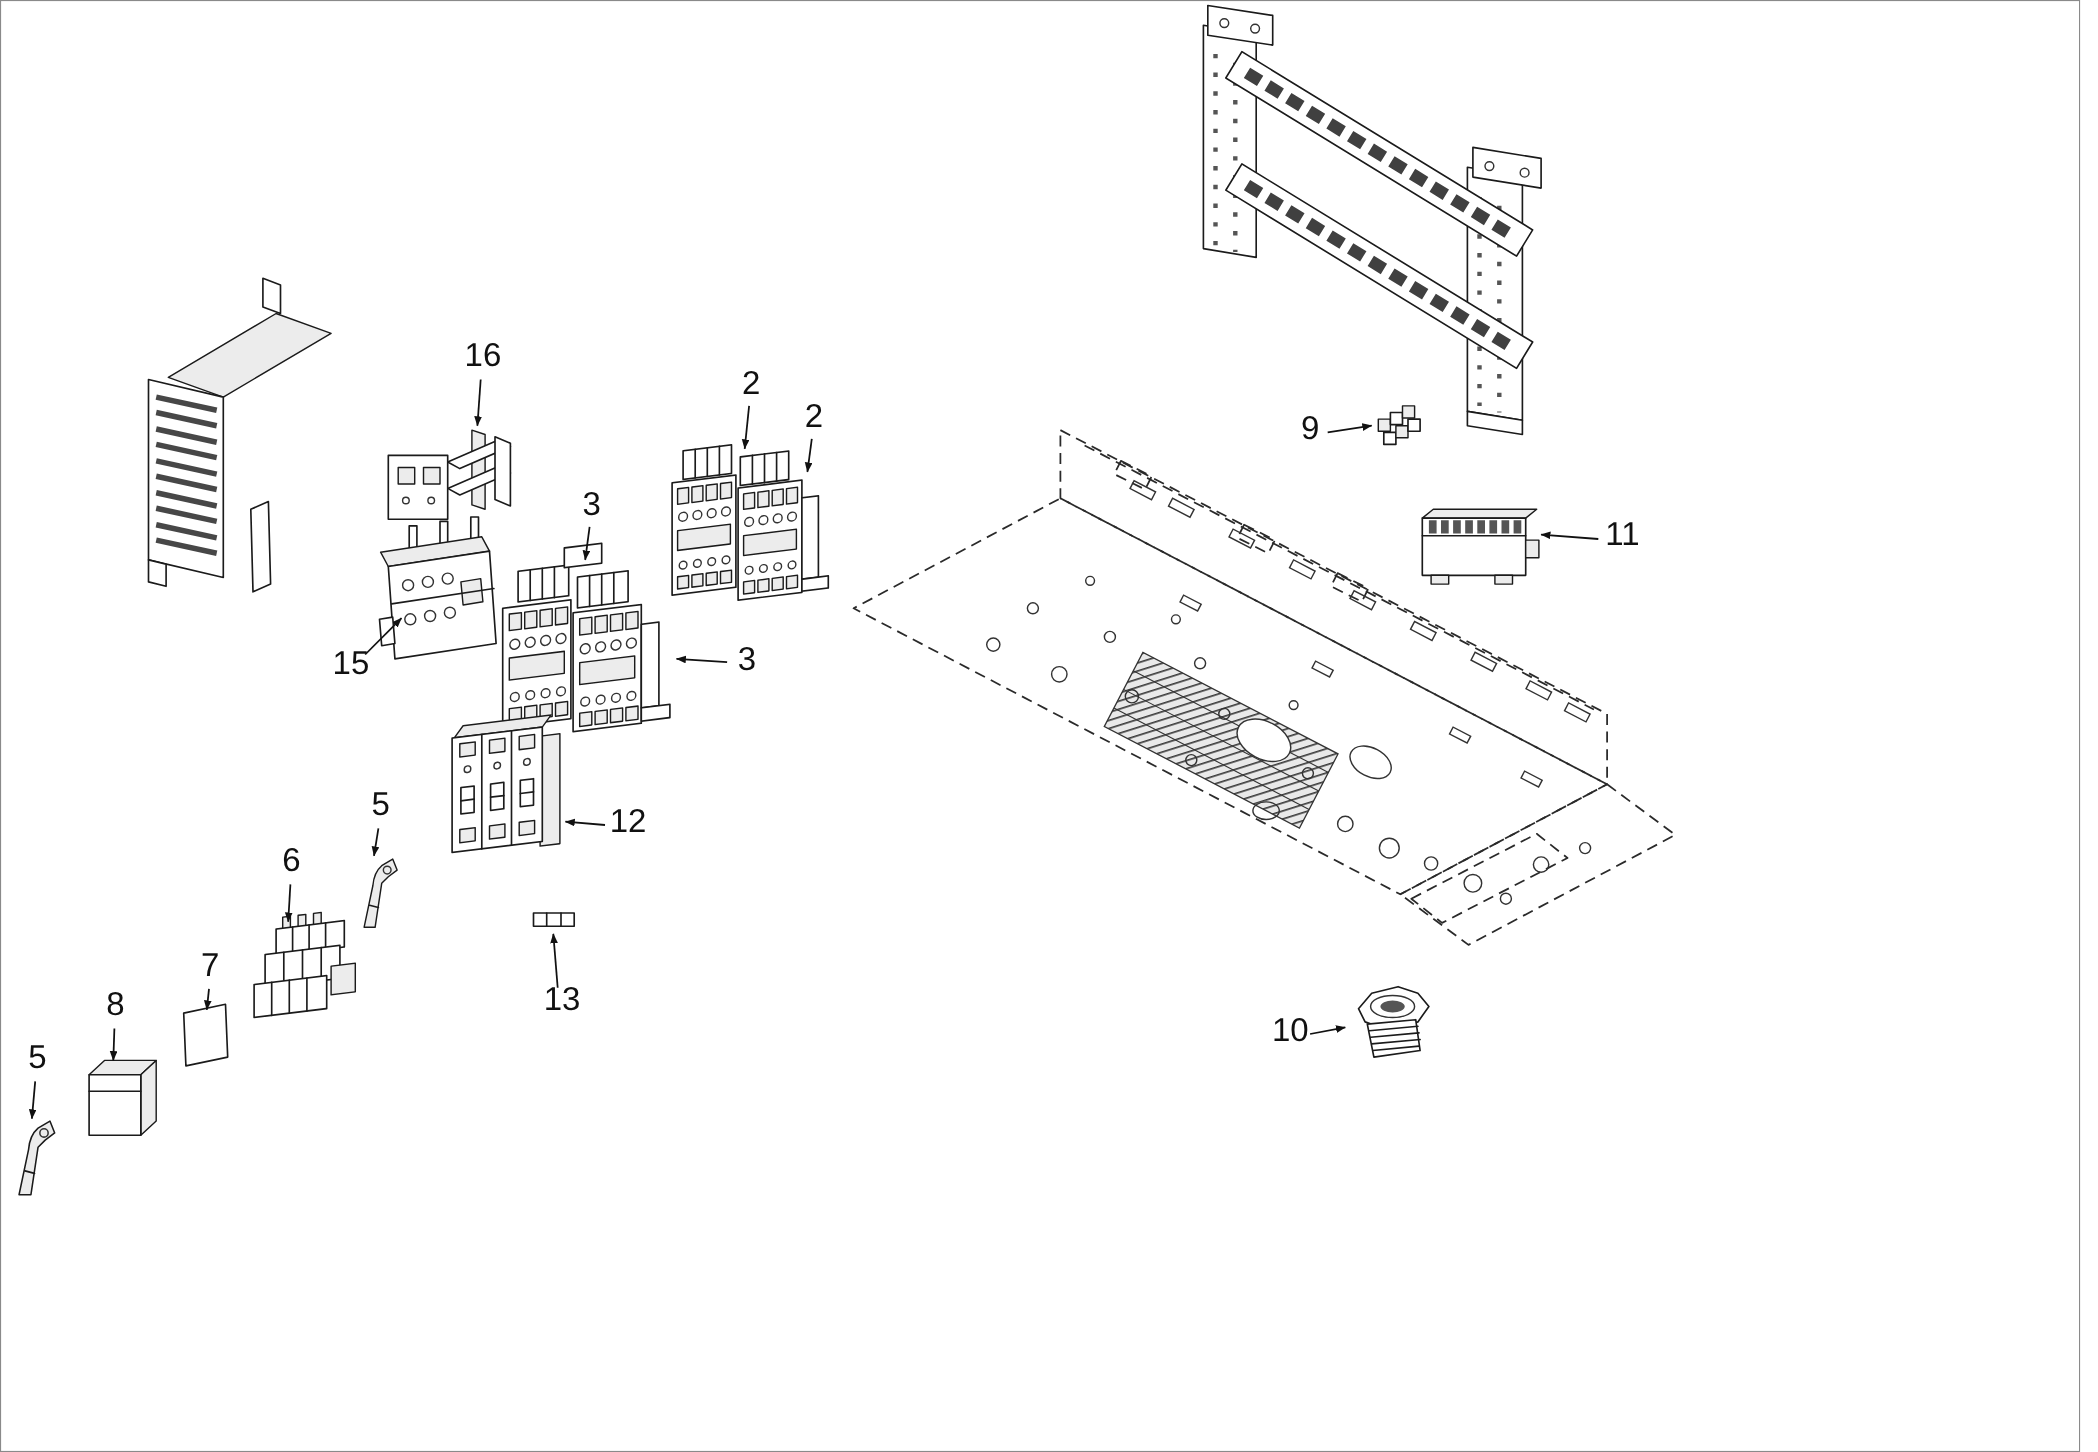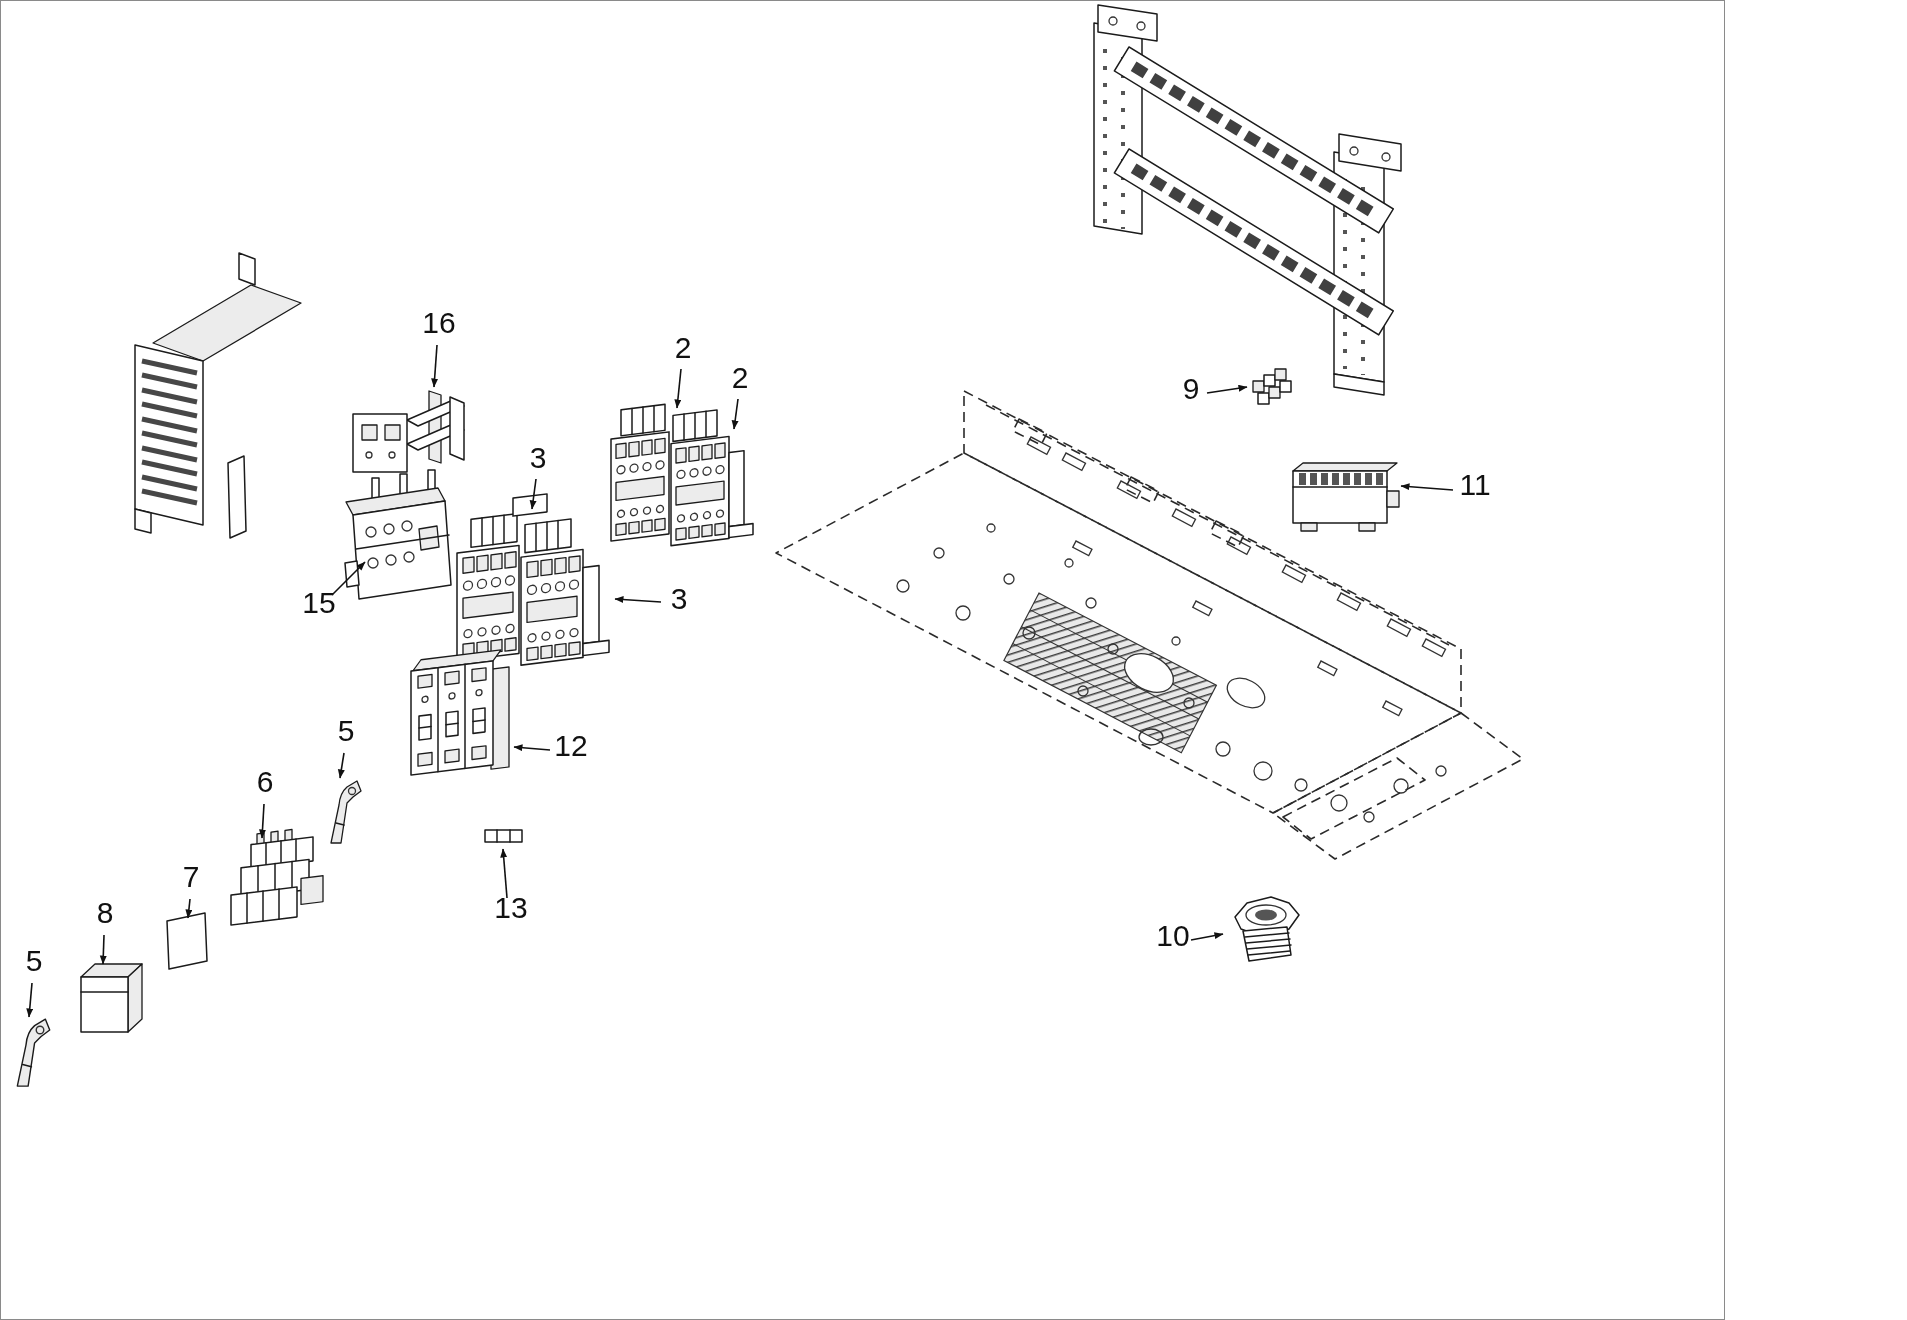--- a/index.html
+++ b/index.html
@@ -1,16 +1,16 @@
 <!DOCTYPE html>
 <html><head>
 <meta charset="utf-8">
 <style>
   html,body { margin:0; padding:0; background:#fff; }
-  .page { position:relative; width:1725px; height:1320px; border:1px solid #8a8a8a; box-sizing:border-box; background:#fff; overflow:hidden; }
+  .page { position:relative; width:1891px; height:1320px; border:1px solid #8a8a8a; box-sizing:border-box; background:#fff; overflow:hidden; }
   svg { position:absolute; inset:0; display:block; }
   .ln   { stroke:#1b1b1b; fill:none; stroke-width:1.5; stroke-linejoin:round; stroke-linecap:round; }
   .fw   { fill:#ffffff; stroke:#1b1b1b; stroke-width:1.5; stroke-linejoin:round; }
   .fg   { fill:#ececec; stroke:#1b1b1b; stroke-width:1.3; stroke-linejoin:round; }
   .dash { fill:none; stroke:#2a2a2a; stroke-width:1.6; stroke-dasharray:10 6; stroke-linejoin:round; }
   .hole { fill:none; stroke:#333; stroke-width:1.3; }
   .leader { stroke:#111; stroke-width:1.6; fill:none; }
   .callout { font-family:"Liberation Sans", sans-serif; font-size:30px; fill:#111; }
 </style>
 </head>

